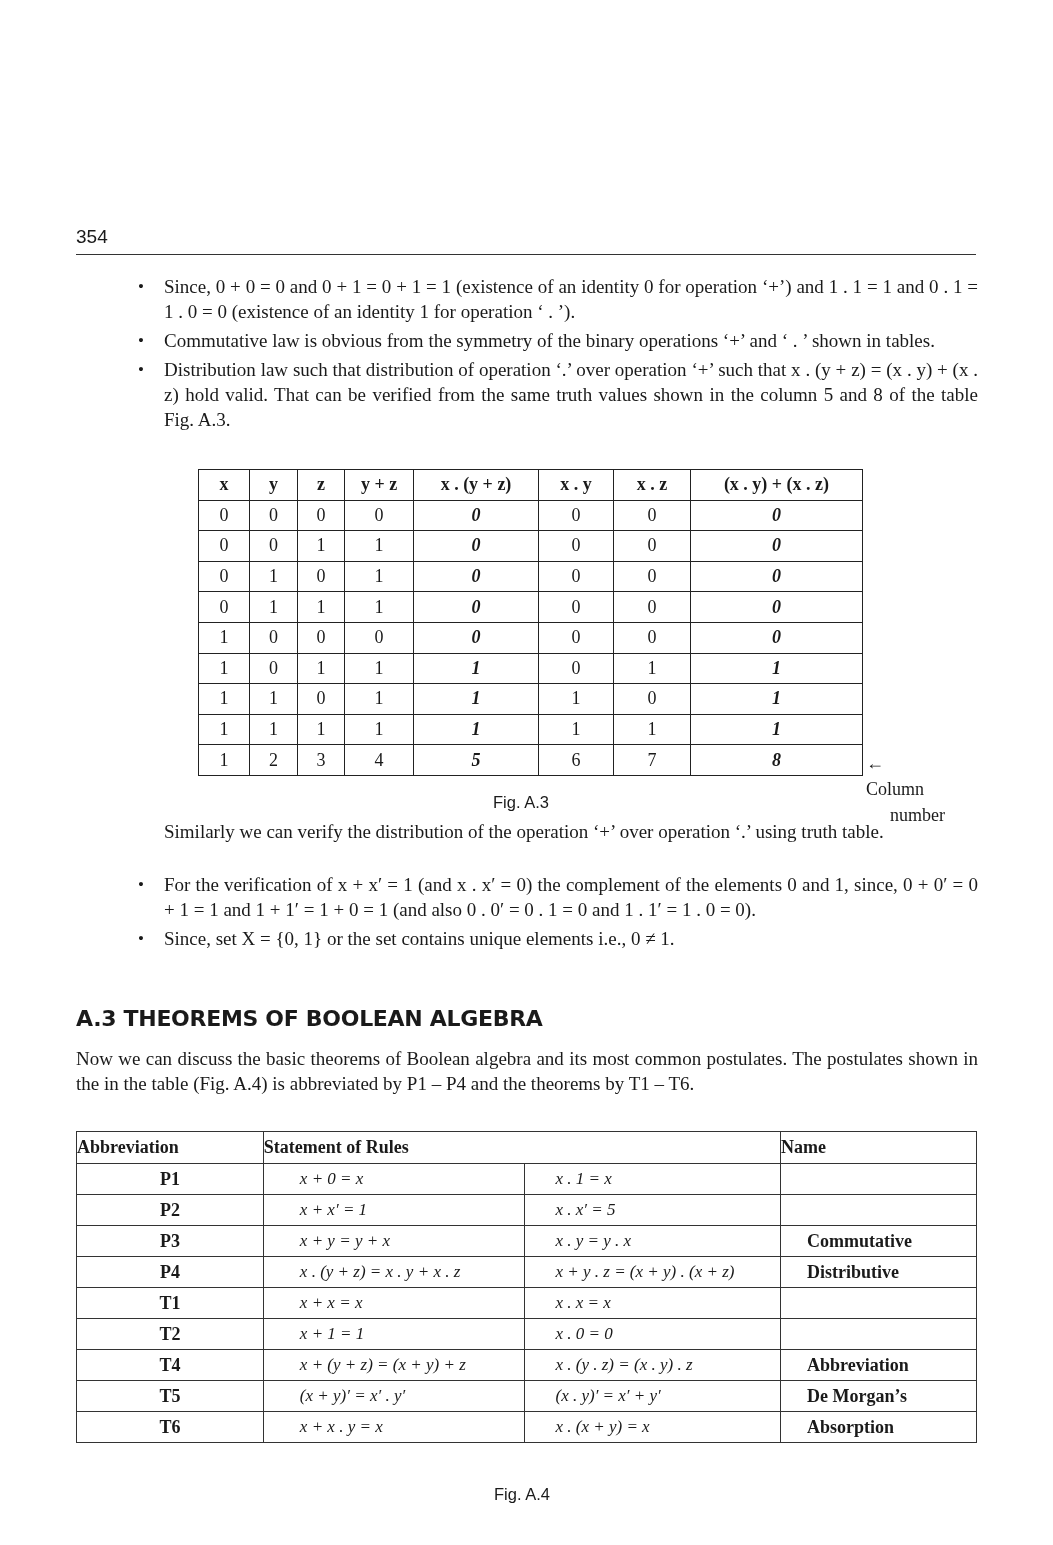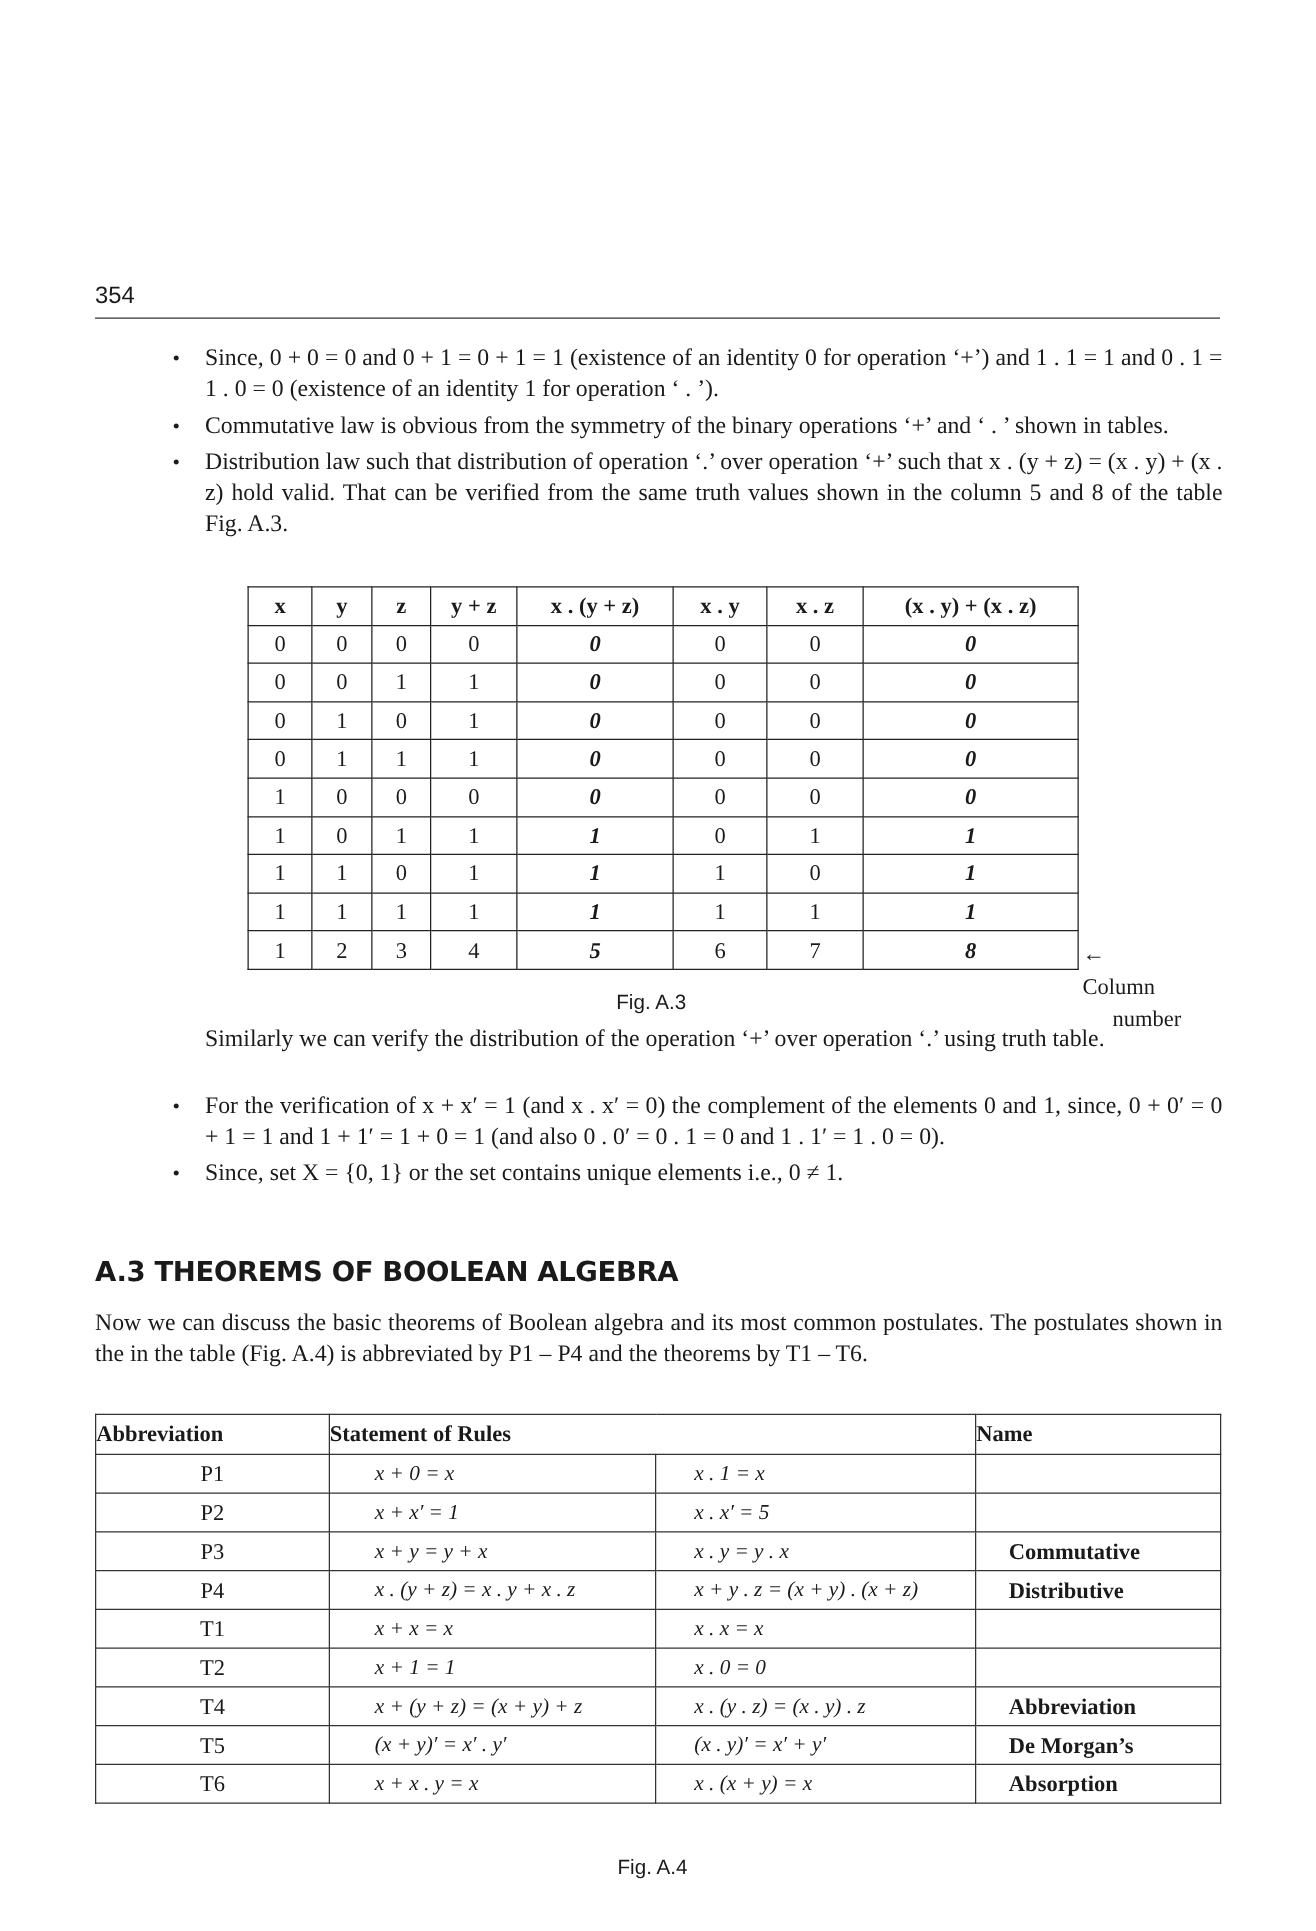--- a/index.html
+++ b/index.html
@@ -22,21 +22,21 @@
   .caption { position: absolute; font-family: "Liberation Sans", sans-serif; font-size: 16.5px; }
   .cap3 { left: 493px; top: 793px; }
   .cap4 { left: 494px; top: 1485px; }
   .after { position: absolute; left: 164px; top: 819px; width: 814px; font-size: 19px; line-height: 25px; text-align: justify; margin: 0; }
   .bullets2 { position: absolute; left: 136px; top: 872px; width: 842px; font-size: 19px; line-height: 25px; }
   .section-title { position: absolute; left: 76px; top: 1006px; font-family: "DejaVu Sans", sans-serif; font-weight: bold; font-size: 22px; letter-spacing: -0.3px; }
   .intro { position: absolute; left: 76px; top: 1046px; width: 902px; font-size: 19px; line-height: 25px; text-align: justify; margin: 0; }
   .t4 { position: absolute; left: 76px; top: 1131px; width: 901px; font-size: 18px; }
   .t4 td, .t4 th { border: 1.2px solid #333; padding: 0; height: 30px; }
   .t4 th { font-weight: bold; text-align: left; height: 31px; }
-  .t4 td.abbr { text-align: center; font-weight: normal; }
+  .t4 td.abbr { text-align: center; font-weight: bold; }
   .t4 td.rule { padding-left: 36px; font-style: italic; font-family: "Liberation Serif", serif; font-size: 17px; }
   .t4 td.rule2 { padding-left: 30px; }
   .t4 td.name { padding-left: 26px; font-weight: bold; }
 </style>
 </head>
 <body>
 
 <div class="page">
 
   <div class="running-head">

